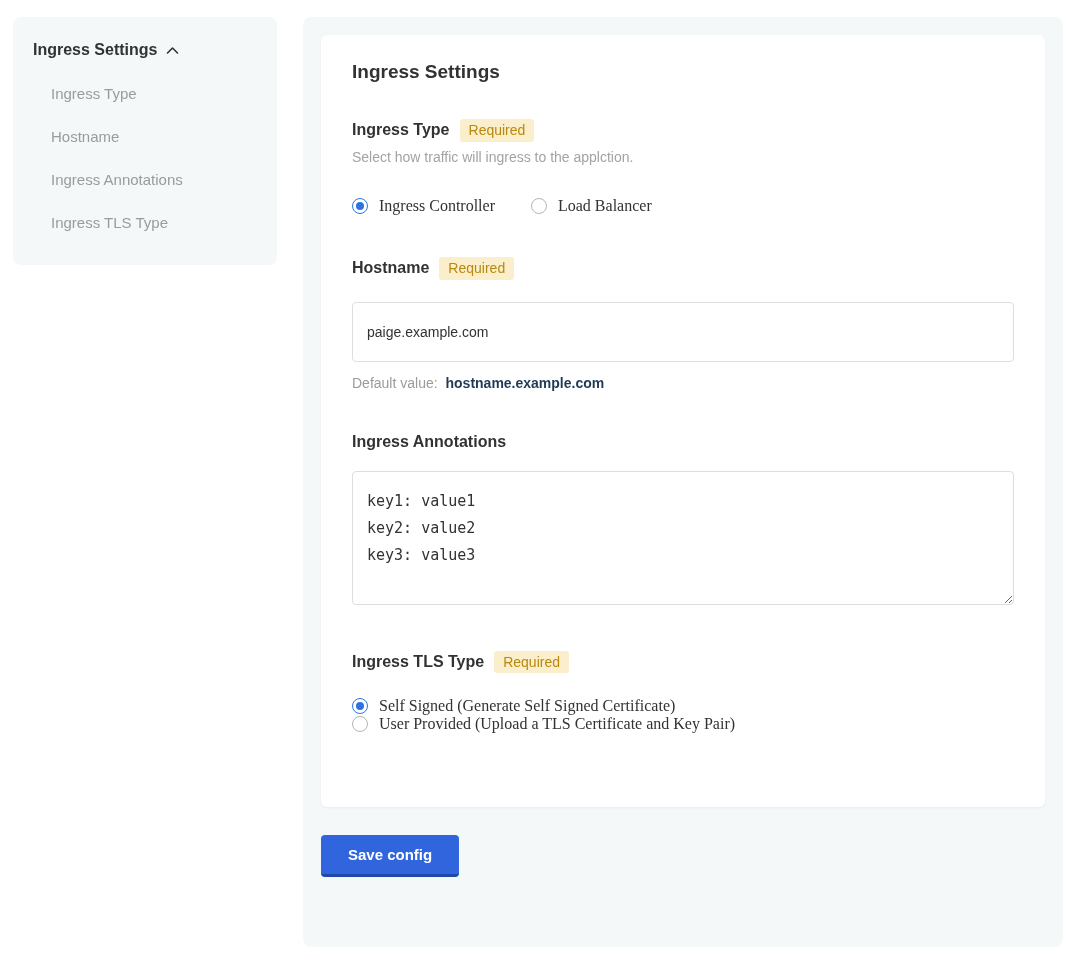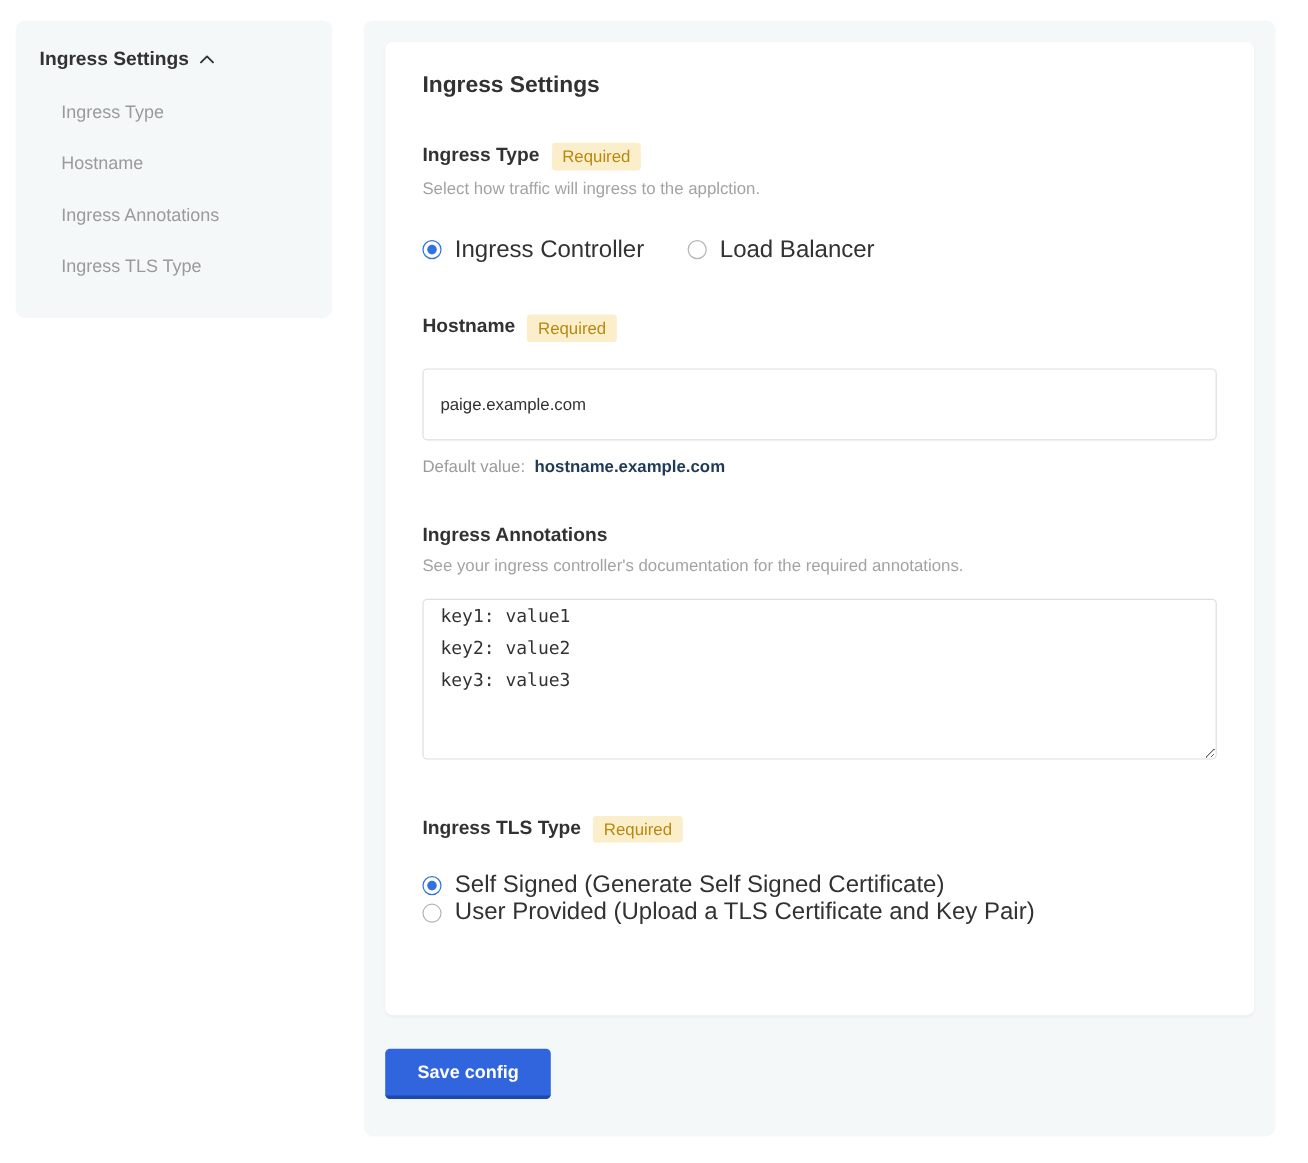--- a/index.html
+++ b/index.html
@@ -105,23 +105,24 @@
   }
   .radio-col {
     display: flex;
     flex-direction: column;
     margin-top: 24px;
   }
   .radio-option {
     display: flex;
     align-items: center;
     gap: 11px;
-    font-size: 20px;
-    color: #323232;
-    cursor: pointer;
+    font-size: 16px;
+    color: #323232;
+    cursor: pointer;
+    font-family: Liberation Serif, serif;
   }
   .radio {
     width: 16px;
     height: 16px;
     border-radius: 50%;
     border: 1px solid #b5b5b5;
     background: #ffffff;
     position: relative;
     flex: 0 0 16px;
   }
@@ -157,21 +158,21 @@
     font-weight: bold;
     color: #1f3a56;
     margin-left: 4px;
   }
   .textarea-input {
     margin-top: 20px;
     width: 100%;
     height: 134px;
     border: 1px solid #dedede;
     border-radius: 4px;
-    padding: 0 14px;
+    padding: 16px 14px;
     font-family: "DejaVu Sans Mono", "Liberation Mono", monospace;
     font-size: 15px;
     line-height: 27px;
     color: #323232;
     outline: none;
     resize: both;
     background: #fff;
   }
 
   
@@ -242,21 +243,20 @@
         <div class="default-line">
           <span>Default value:</span>
           <span class="default-value">hostname.example.com</span>
         </div>
       </div>
 
       <div class="section">
         <div class="section-header">
           <span>Ingress Annotations</span>
         </div>
-        <div class="help-text">See your ingress controller's documentation for the required annotations.</div>
         <textarea class="textarea-input" style="">key1: value1
 key2: value2
 key3: value3</textarea>
       </div>
 
       <div class="section">
         <div class="section-header">
           <span>Ingress TLS Type</span>
           <span class="badge">Required</span>
         </div>

